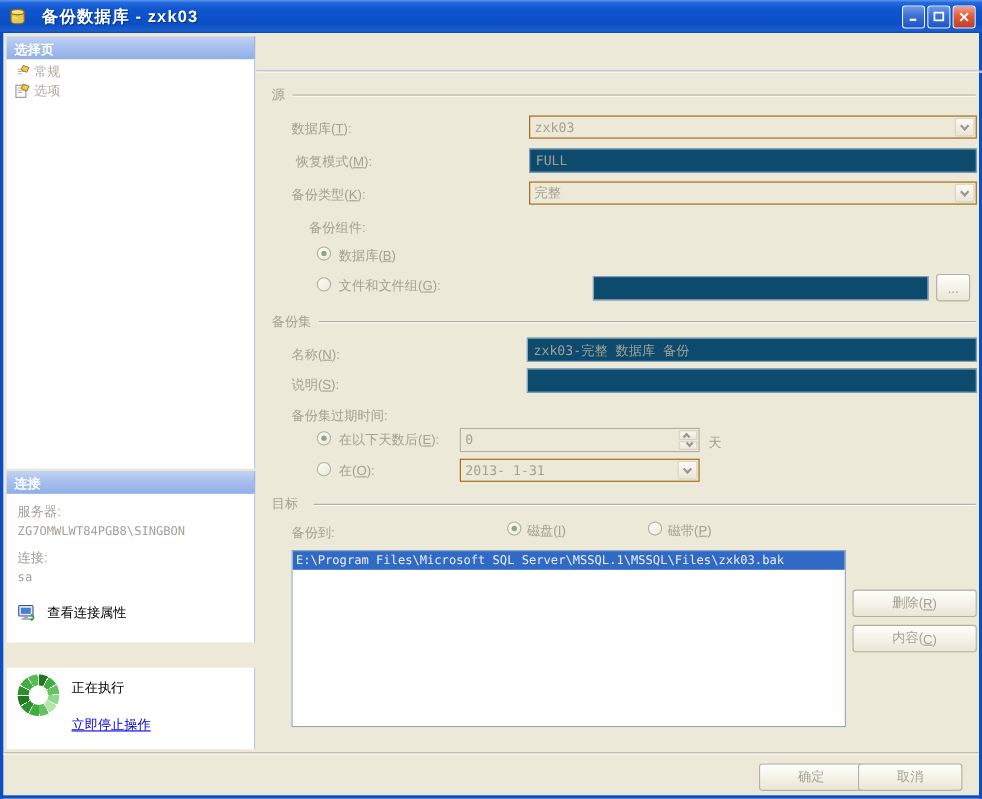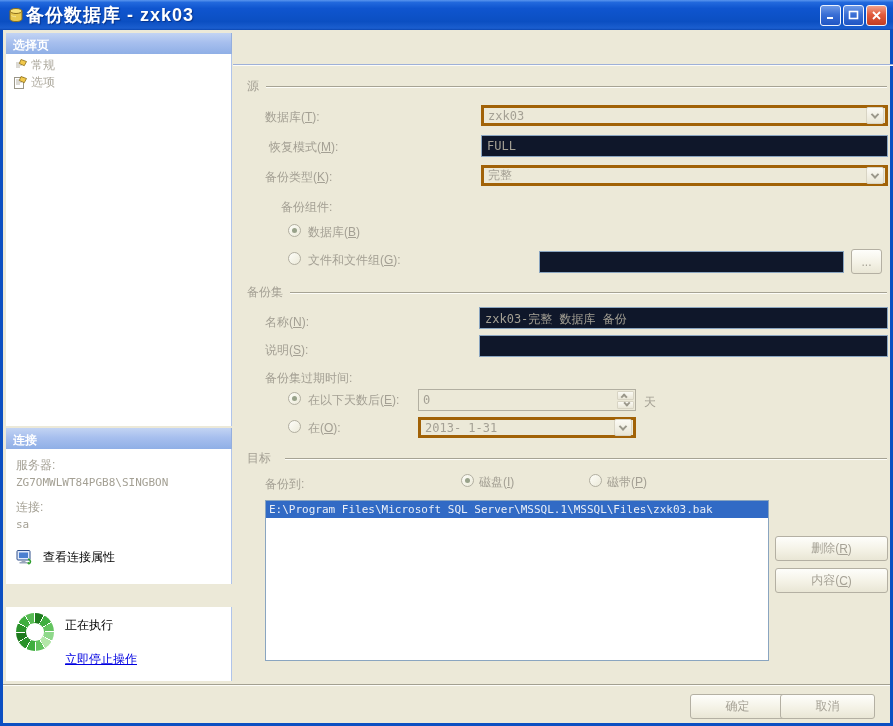--- a/index.html
+++ b/index.html
@@ -8,21 +8,21 @@
   .mono { font-family:"DejaVu Sans Mono","Liberation Mono",monospace; }
 
   #dialog { position:relative; width:893px; height:726px;
     border-left:3px solid #0b4fc2; border-right:3px solid #0b4fc2; border-bottom:3px solid #0b4fc2;
     background:#ece9d8; }
 
   
   #titlebar { position:absolute; left:-3px; top:0; width:893px; height:30px;
     background:linear-gradient(180deg,#5a96ee 0%,#2269dd 8%,#0f55cf 28%,#0b4fc2 72%,#1b5ecf 94%,#0a46b0 100%);
     display:flex; align-items:center; padding:0 6px 0 8px; }
-  #titlebar .t-text { color:#fff; font-weight:bold; font-size:18px; margin-left:2px; text-shadow:1px 1px 1px #08338a; letter-spacing:1px; }
+  #titlebar .t-text { color:#fff; font-weight:bold; font-size:15px; margin-left:14px; text-shadow:1px 1px 1px #08338a; letter-spacing:1px; }
   .winbtns { margin-left:auto; display:flex; gap:2px; }
   .winbtn { width:21px; height:21px; border:1px solid #eef3fd; border-radius:3px;
     background:linear-gradient(180deg,#6f9ae6 0%,#3a6fd5 45%,#1f55c4 100%); display:flex; align-items:center; justify-content:center; }
   .winbtn.close { background:linear-gradient(180deg,#f0a088 0%,#e25b3d 45%,#c23d22 100%); }
 
   
   .lpanel-header { position:absolute; left:3px; width:226px; height:21px;
     background:linear-gradient(180deg,#c3d4f3 0%,#a7bfee 45%,#8fafe6 100%);
     color:#fff; font-weight:bold; padding:4px 0 0 7px; border-right:1px solid #94aede; }
   .lpanel-body { position:absolute; left:3px; width:226px; background:#fff; border-right:1px solid #b0c4ea; }
@@ -59,28 +59,28 @@
   #toolbar .tb-help-label { color:#000; margin-left:2px; }
   .tb-caret { width:0; height:0; border-left:3px solid transparent; border-right:3px solid transparent; border-top:4px solid #b0aca1; margin:2px 12px 0 4px; }
   #tb-sep { position:absolute; left:0; top:34px; width:100%; height:2px; border-top:1px solid #9eb0d8; border-bottom:1px solid #fcfcf8; }
 
   .glabel { color:#a4a094; }
   .group-row { position:absolute; left:14px; right:6px; display:flex; align-items:center; gap:7px; }
   .etch { flex:1; height:2px; border-top:1px solid #a6a394; border-bottom:1px solid #fdfdf8; }
 
   .flabel { position:absolute; color:#a4a094; }
 
-  .combo { position:absolute; height:21px; border:3px solid #a16207; background:#ece9d8;
+  .combo { position:absolute; height:21px; border:1px solid #a16207; background:#ece9d8;
     display:flex; align-items:center; padding-left:4px; color:#a4a094; }
   .combo .cbtn { margin-left:auto; width:18px; height:17px; margin-right:1px;
     background:linear-gradient(180deg,#fbfaf4,#e9e6d6); border:1px solid #d8d4c4; border-radius:2px;
     display:flex; align-items:center; justify-content:center; }
   .chev { width:6px; height:6px; border-right:2px solid #9a978a; border-bottom:2px solid #9a978a; transform:rotate(45deg) translate(-1px,-1px); }
 
-  .tbox { position:absolute; height:22px; border:1px solid #8aa5c0; background:#0f172a;
+  .tbox { position:absolute; height:22px; border:1px solid #8aa5c0; background:#0c4a6e;
     color:#a4a094; padding:3px 0 0 5px; }
 
   .spin { position:absolute; height:22px; border:1px solid #b2afa1; background:#ece9d8; color:#a4a094; padding:3px 0 0 4px; }
   .spin .sbtns { position:absolute; right:1px; top:1px; width:17px; height:18px; display:flex; flex-direction:column; gap:1px; }
   .spin .sbtn { flex:1; background:linear-gradient(180deg,#fbfaf4,#e9e6d6); border:1px solid #d8d4c4; border-radius:1px;
     display:flex; align-items:center; justify-content:center; }
   .chev-u { width:5px; height:5px; border-left:2px solid #9a978a; border-top:2px solid #9a978a; transform:rotate(45deg) translateY(2px); }
   .chev-d { width:5px; height:5px; border-right:2px solid #9a978a; border-bottom:2px solid #9a978a; transform:rotate(45deg) translateY(-2px); }
 
   .radio { position:absolute; width:13px; height:13px; border-radius:50%;

